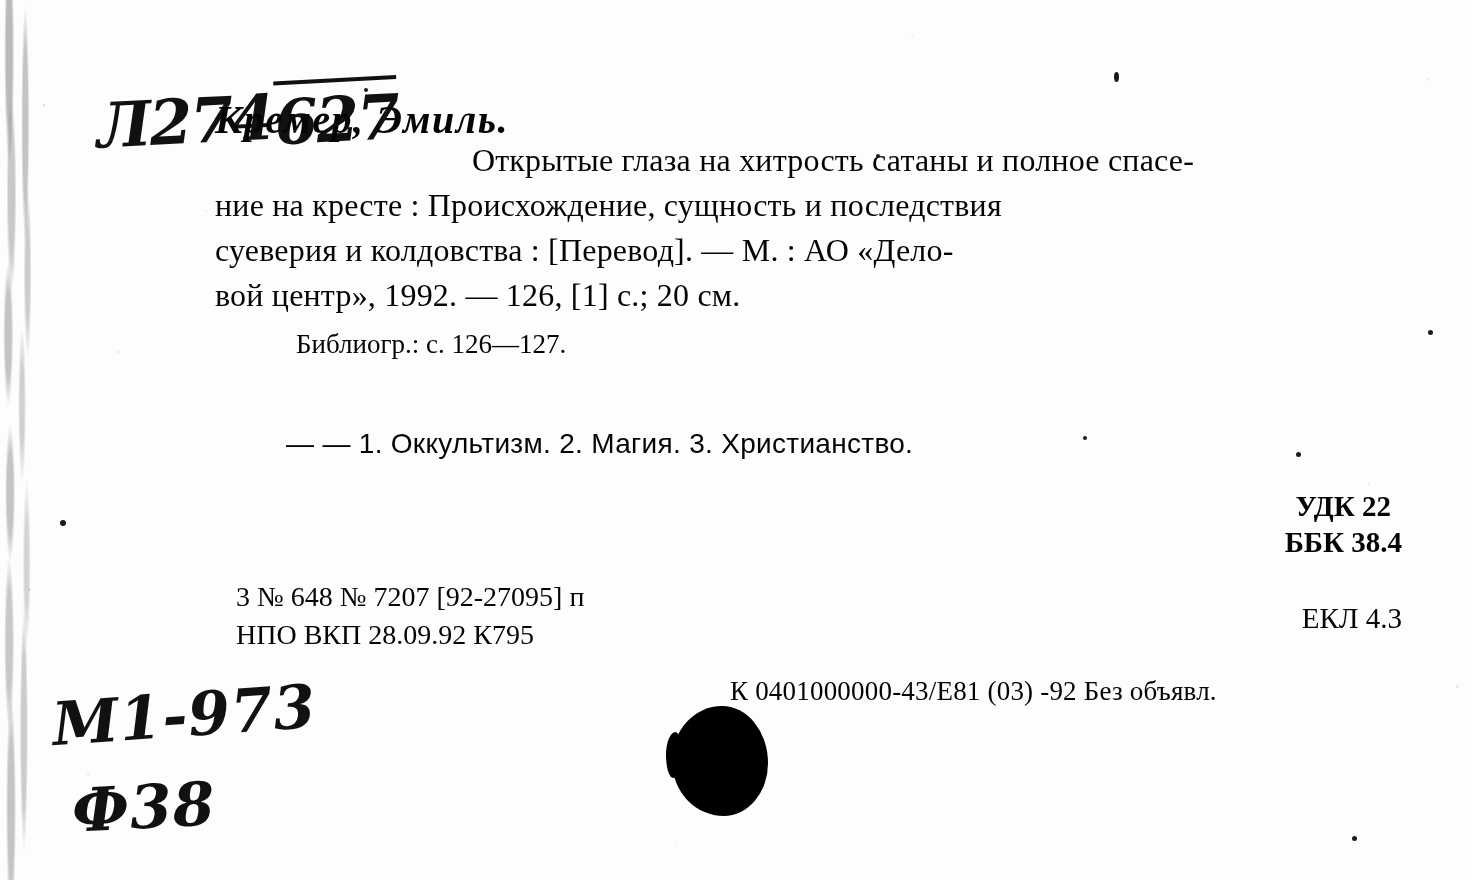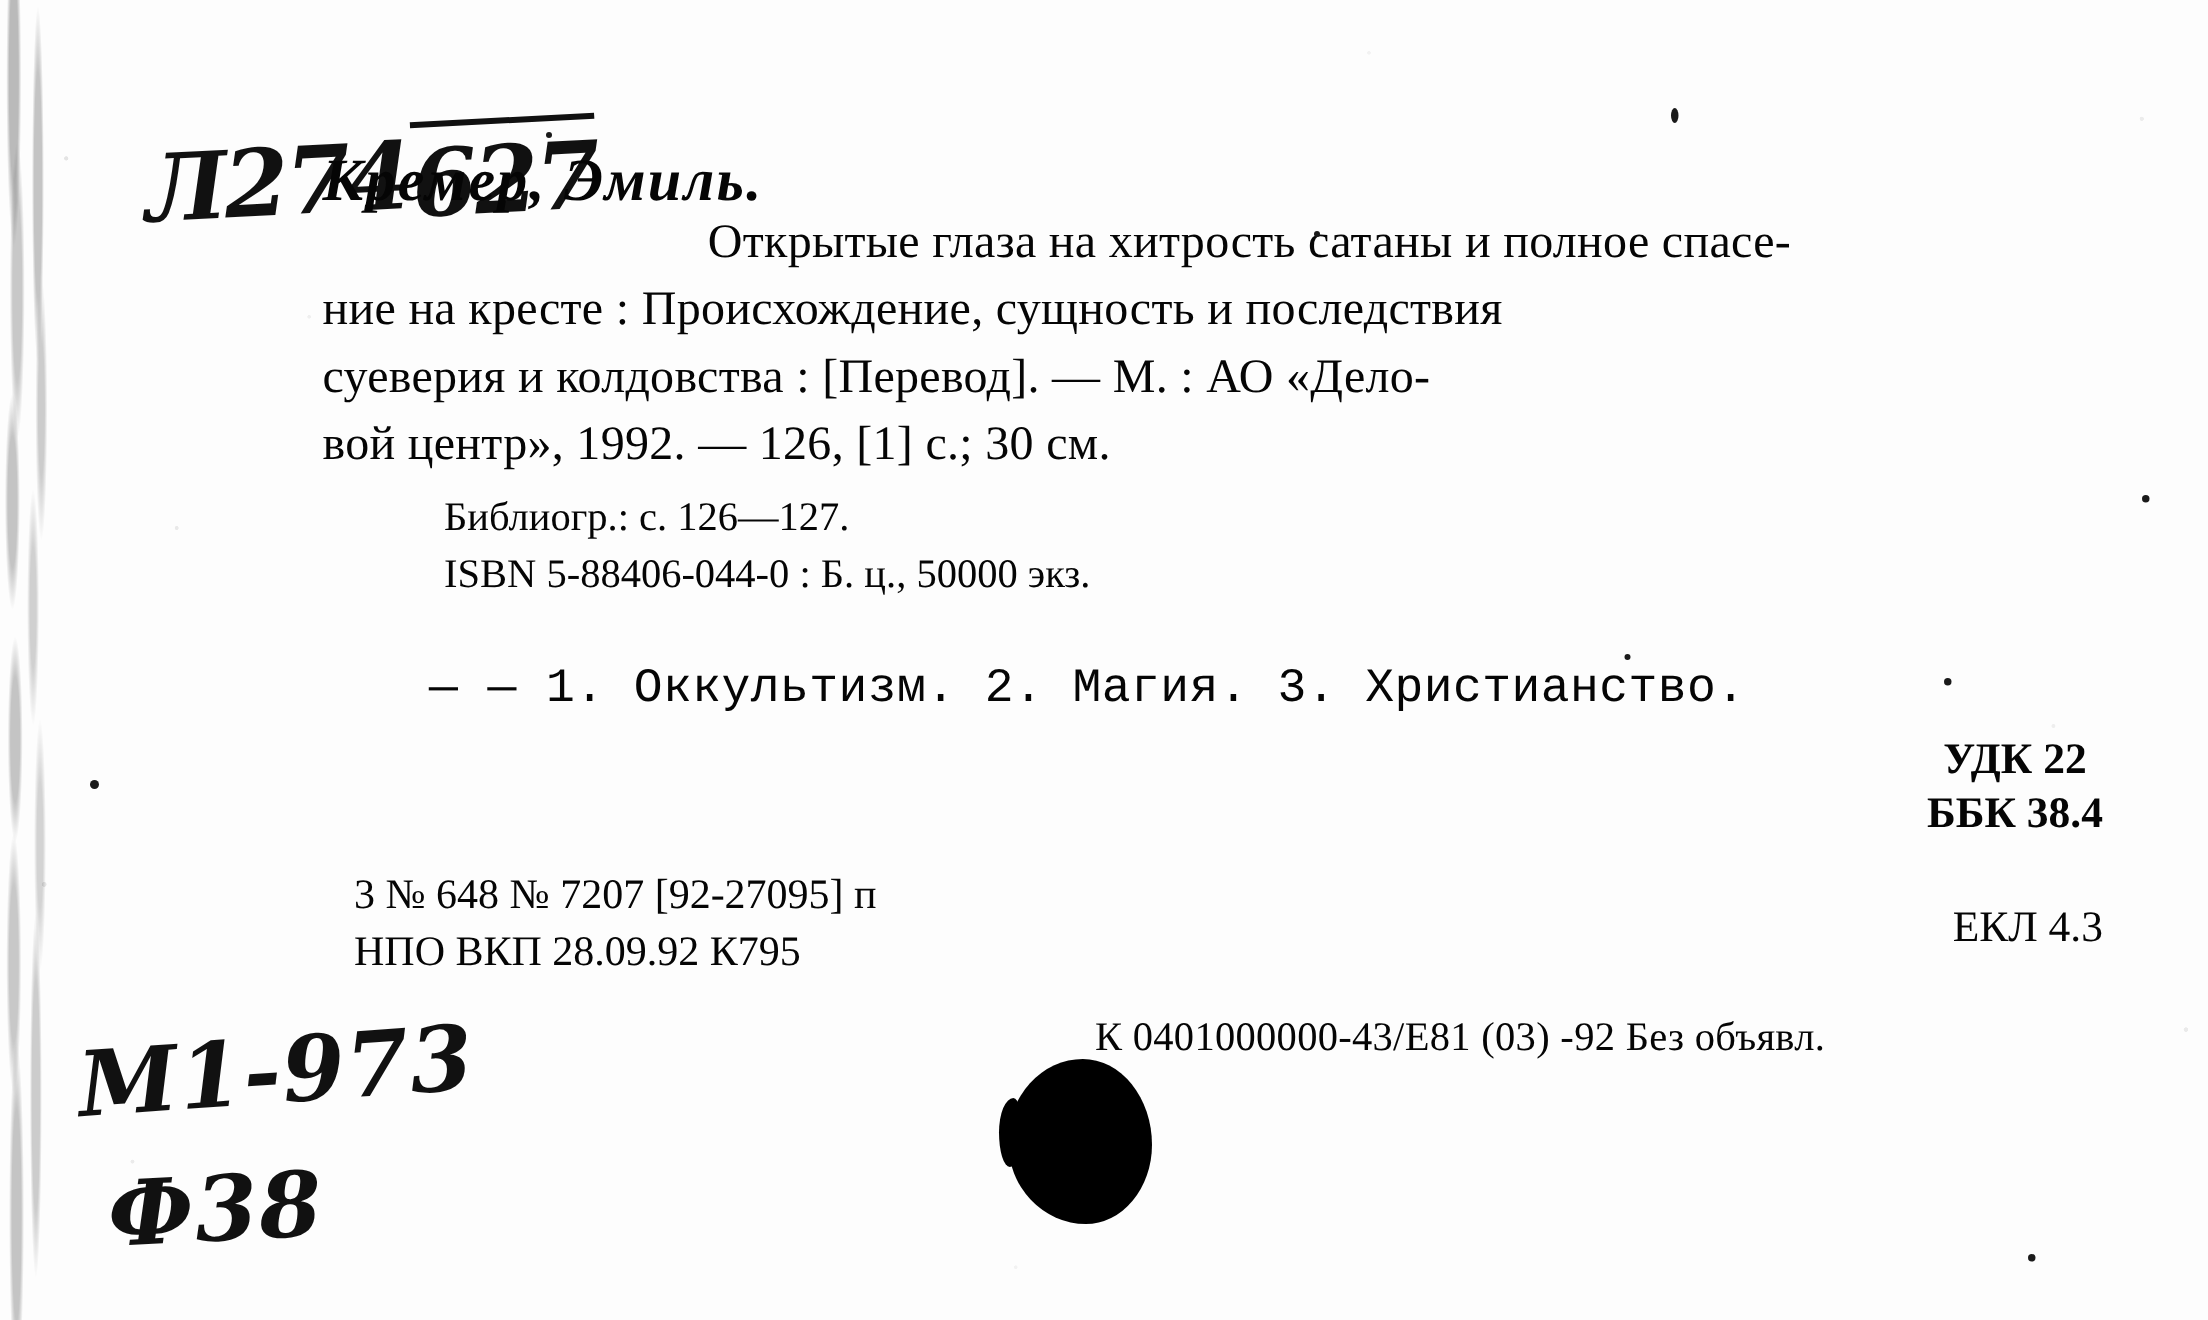--- a/index.html
+++ b/index.html
@@ -116,24 +116,23 @@
     position: absolute;
     left: 296px; top: 325px;
     font-family: "Liberation Serif", serif;
     font-size: 27px;
     line-height: 38px;
   }
   .notes .l { display: block; white-space: pre; }
 
   .subjects {
     left: 286px; top: 428px;
-    font-family: Liberation Mono, monospace;
-    font-size: 32px;
+    font-family: Liberation Sans, sans-serif;
+    font-size: 28px;
     letter-spacing: 0.3px;
-    margin-top: 12px;
   }
 
   .class-right {
     position: absolute;
     right: 70px; top: 488px;
     text-align: center;
     font-family: "Liberation Serif", serif;
     font-weight: 700;
     font-size: 29px;
     line-height: 36px;
@@ -197,26 +196,25 @@
 
   <div class="txt hand" id="hw-mid">M1-973</div>
   <div class="txt hand" id="hw-bottom">Ф38</div>
 
   <div class="txt author">Кремер, Эмиль.</div>
 
   <div class="body-block">
     <span class="l l1">Открытые глаза на хитрость сатаны и полное спасе-</span>
     <span class="l">ние на кресте : Происхождение, сущность и последствия</span>
     <span class="l">суеверия и колдовства : [Перевод]. — М. : АО «Дело-</span>
-    <span class="l">вой центр», 1992. — 126, [1] с.; 30 см.</span>
+    <span class="l">вой центр», 1992. — 126, [1] с.; 20 см.</span>
   </div>
 
   <div class="notes">
     <span class="l">Библиогр.: с. 126—127.</span>
-    <span class="l">ISBN 5-88406-044-0 : Б. ц., 50000 экз.</span>
   </div>
 
   <div class="txt subjects">— — 1. Оккультизм. 2. Магия. 3. Христианство.</div>
 
   <div class="class-right">
     <span class="l">УДК 22</span>
     <span class="l">ББК 38.4</span>
   </div>
   <div class="txt ekl">ЕКЛ 4.3</div>
 

